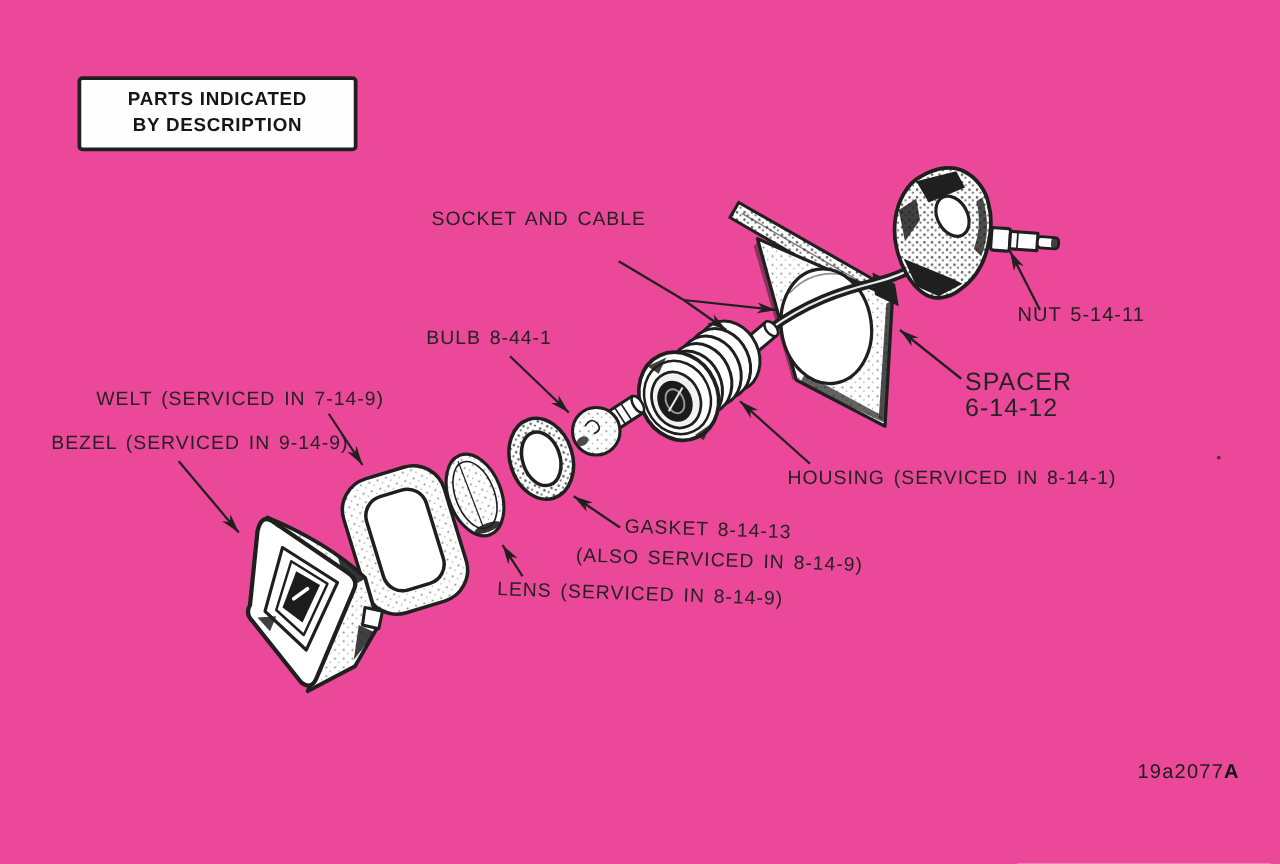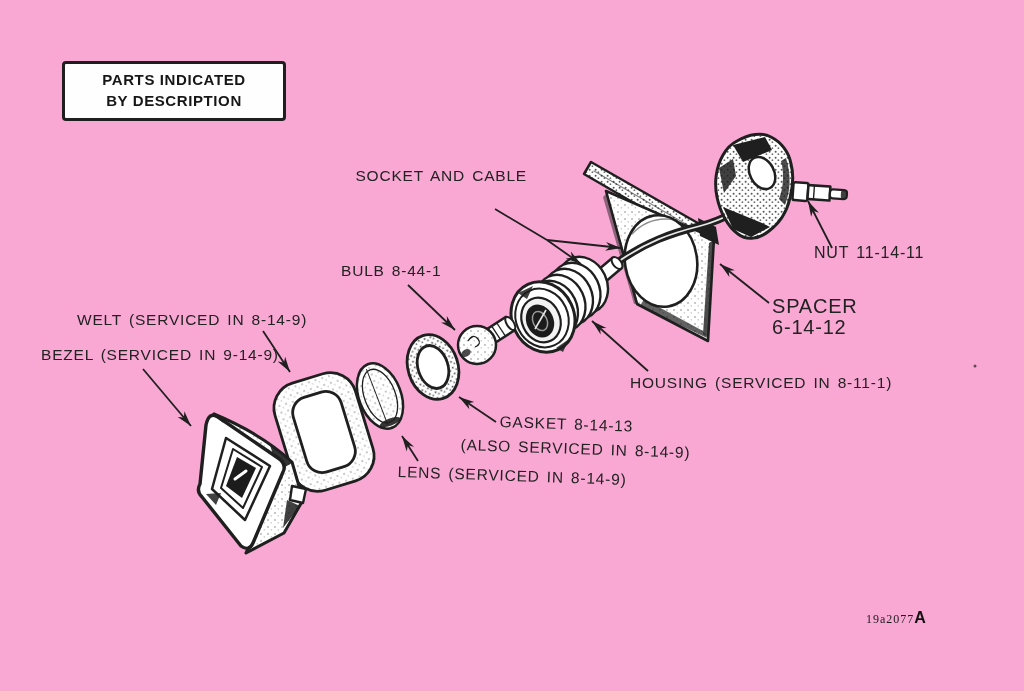--- a/index.html
+++ b/index.html
@@ -1,35 +1,35 @@
 <!DOCTYPE html>
 <html><head>
 <meta charset="utf-8">
 <style>
   html,body{margin:0;padding:0;background:#e8e8e8;}
   .canvas{
     position:relative;width:1024px;height:691px;margin:0 auto;
-    background:#f9a8d4;overflow:hidden;
+    background:#ec4899;overflow:hidden;
     font-family:"Liberation Sans","DejaVu Sans",sans-serif;color:#1f1f1f;
   }
   svg.art{position:absolute;left:0;top:0;}
   .lbl{
     position:absolute;font-weight:500;font-size:15.5px;line-height:19px;
     letter-spacing:.8px;word-spacing:2px;white-space:nowrap;color:#222;
   }
-  .lbl.center{text-align:right;}
+  .lbl.center{text-align:center;}
   .tilt{transform:rotate(2deg);transform-origin:left top;}
   .note{
     position:absolute;left:62px;top:61px;width:198px;
     border:3px solid #1f1f1f;border-radius:4px;background:#fefefe;
     padding:5px 10px 7px;text-align:center;
     font-weight:700;font-size:15px;line-height:21px;letter-spacing:.6px;color:#161616;
   }
   .fig{position:absolute;left:866px;top:609px;white-space:nowrap;}
-  .fig-base{font-family:Liberation Serif, serif;font-size:12px;letter-spacing:1px;color:#1b1b1b;}
+  .fig-base{font-family:Liberation Sans, sans-serif;font-size:16px;letter-spacing:1px;color:#1b1b1b;margin-left:44px;}
   .fig-suffix{font-family:"Liberation Sans",sans-serif;font-weight:700;font-size:16px;color:#111;}
 </style>
 </head>
 <body>
 
 <div class="canvas">
 
   <svg class="art" width="1024" height="691" viewBox="0 0 1024 691">
     <defs>
       <pattern id="dots" width="7" height="7" patternUnits="userSpaceOnUse">
@@ -166,30 +166,30 @@
     <div>PARTS INDICATED</div>
     <div>BY DESCRIPTION</div>
   </div>
 
   <div class="lbl center" style="left:335px;top:166px;width:192px;">
     <div>SOCKET AND CABLE</div>
   </div>
 
   <div class="lbl" style="left:341px;top:261px;">BULB 8-44-1</div>
 
-  <div class="lbl" style="left:814px;top:243px;font-size:16px;">NUT 11-14-11</div>
+  <div class="lbl" style="left:814px;top:243px;font-size:16px;">NUT 5-14-11</div>
 
   <div class="lbl" style="left:772px;top:296px;line-height:21px;font-size:20px;">
     <div>SPACER</div>
     <div>6-14-12</div>
   </div>
 
-  <div class="lbl" style="left:630px;top:373px;">HOUSING (SERVICED IN 8-11-1)</div>
-
-  <div class="lbl" style="left:77px;top:310px;">WELT (SERVICED IN 8-14-9)</div>
+  <div class="lbl" style="left:630px;top:373px;">HOUSING (SERVICED IN 8-14-1)</div>
+
+  <div class="lbl" style="left:77px;top:310px;">WELT (SERVICED IN 7-14-9)</div>
 
   <div class="lbl" style="left:41px;top:345px;">BEZEL (SERVICED IN 9-14-9)</div>
 
   <div class="lbl tilt" style="left:500px;top:412px;">GASKET 8-14-13</div>
   <div class="lbl tilt" style="left:461px;top:435px;">(ALSO SERVICED IN 8-14-9)</div>
 
   <div class="lbl tilt" style="left:398px;top:462px;">LENS (SERVICED IN 8-14-9)</div>
 
   <div class="fig">
     <span class="fig-base">19a2077</span><span class="fig-suffix">A</span>

